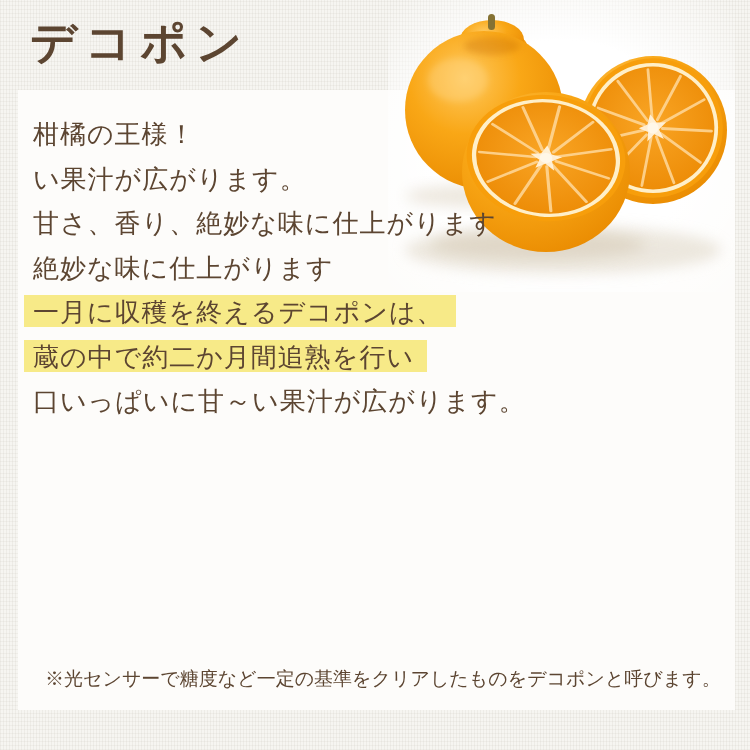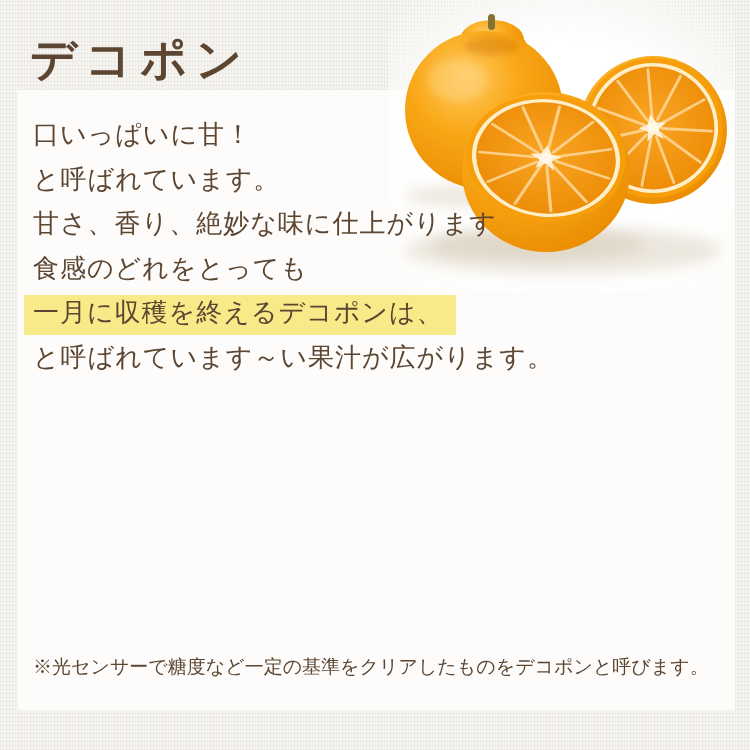--- a/index.html
+++ b/index.html
@@ -17,42 +17,42 @@
     background-color:var(--background);
     background-image:
       repeating-linear-gradient(90deg, rgba(185,180,168,0.14) 0 1px, transparent 1px 3px),
       repeating-linear-gradient(0deg, rgba(185,180,168,0.12) 0 1px, transparent 1px 4px);
   }
   .panel{
     position:absolute;left:18px;top:90px;width:717px;height:620px;
     background:var(--panel);z-index:0;
   }
   .title{
-    position:absolute;left:30px;top:29px;margin:0;z-index:2;
+    position:absolute;left:30px;top:12px;margin:0;z-index:2;
     font-size:46px;font-weight:600;letter-spacing:8px;color:var(--text);
   }
   .photo{
     position:absolute;left:388px;top:0;width:347px;height:292px;z-index:1;
     background:radial-gradient(ellipse at 50% 52%, #ffffff 52%, rgba(255,255,255,0) 98%);
   }
   .photo svg{display:block;}
   .text-block{
     position:absolute;left:33px;top:113px;width:692px;z-index:2;
   }
   .line{
     margin:0;padding:0;
     font-size:26px;line-height:44.5px;letter-spacing:1px;
     color:var(--text);white-space:nowrap;
   }
   .line .hl{
     background:var(--highlight);
-    padding:3px 13px 8px 9px;margin-left:-9px;
+    padding:3px 13px 0 9px;margin-left:-9px;
   }
   .footnote{
-    position:absolute;left:33px;top:653px;margin:0;z-index:2;
+    position:absolute;left:33px;top:653px;margin:12px;z-index:2;
     font-size:19px;line-height:28px;letter-spacing:0;color:var(--text);
     white-space:nowrap;
   }
 </style>
 </head>
 <body>
 
 <div class="page">
 
   <div class="panel"></div>
@@ -125,23 +125,24 @@
       <g>
         <ellipse cx="158" cy="172" rx="84" ry="80" fill="url(#gRind)"></ellipse>
         <g transform="translate(158,158) rotate(6) scale(1.06,0.84)">
           <use href="#cutface"></use>
         </g>
       </g>
     </svg>
   </div>
 
   <div class="text-block">
-      <p class="line"><span>口いっぱいに甘！</span></p>
-      <p class="line"><span>と呼ばれています。</span></p>
+      <p class="line"><span>柑橘の王様！</span></p>
+      <p class="line"><span>い果汁が広がります。</span></p>
       <p class="line"><span>甘さ、香り、絶妙な味に仕上がります</span></p>
-      <p class="line"><span>食感のどれをとっても</span></p>
+      <p class="line"><span>絶妙な味に仕上がります</span></p>
       <p class="line"><span class="hl">一月に収穫を終えるデコポンは、</span></p>
-      <p class="line"><span>と呼ばれています～い果汁が広がります。</span></p>
+      <p class="line"><span class="hl">蔵の中で約二か月間追熟を行い</span></p>
+      <p class="line"><span>口いっぱいに甘～い果汁が広がります。</span></p>
     </div>
 
   <p class="footnote">※光センサーで糖度など一定の基準をクリアしたものをデコポンと呼びます。</p>
 
 </div>
 
 </body></html>

